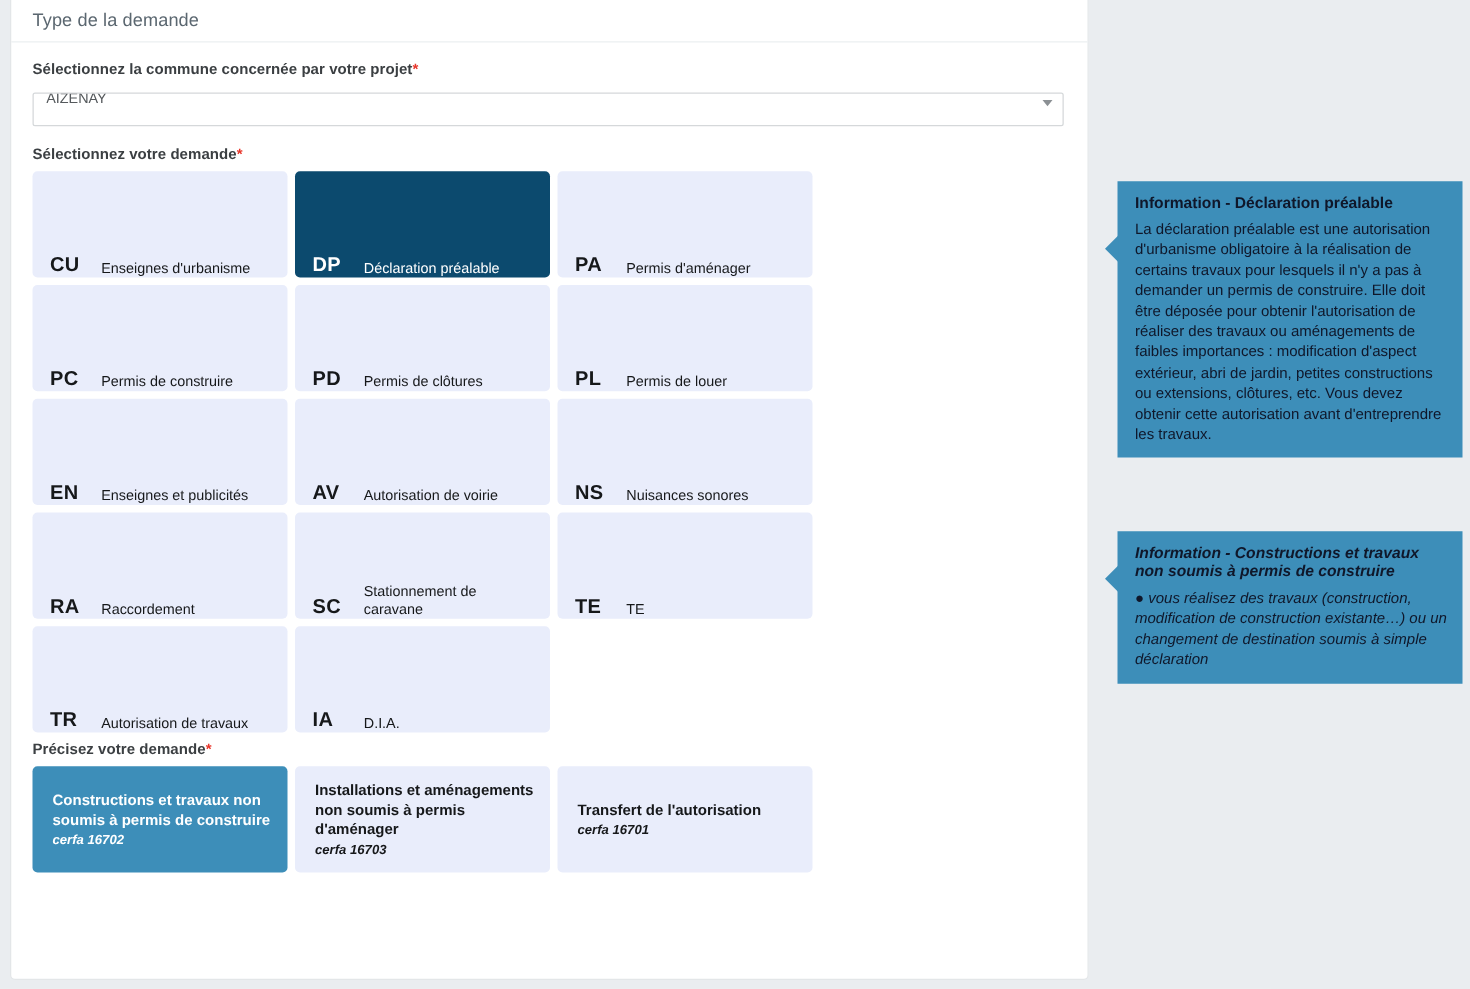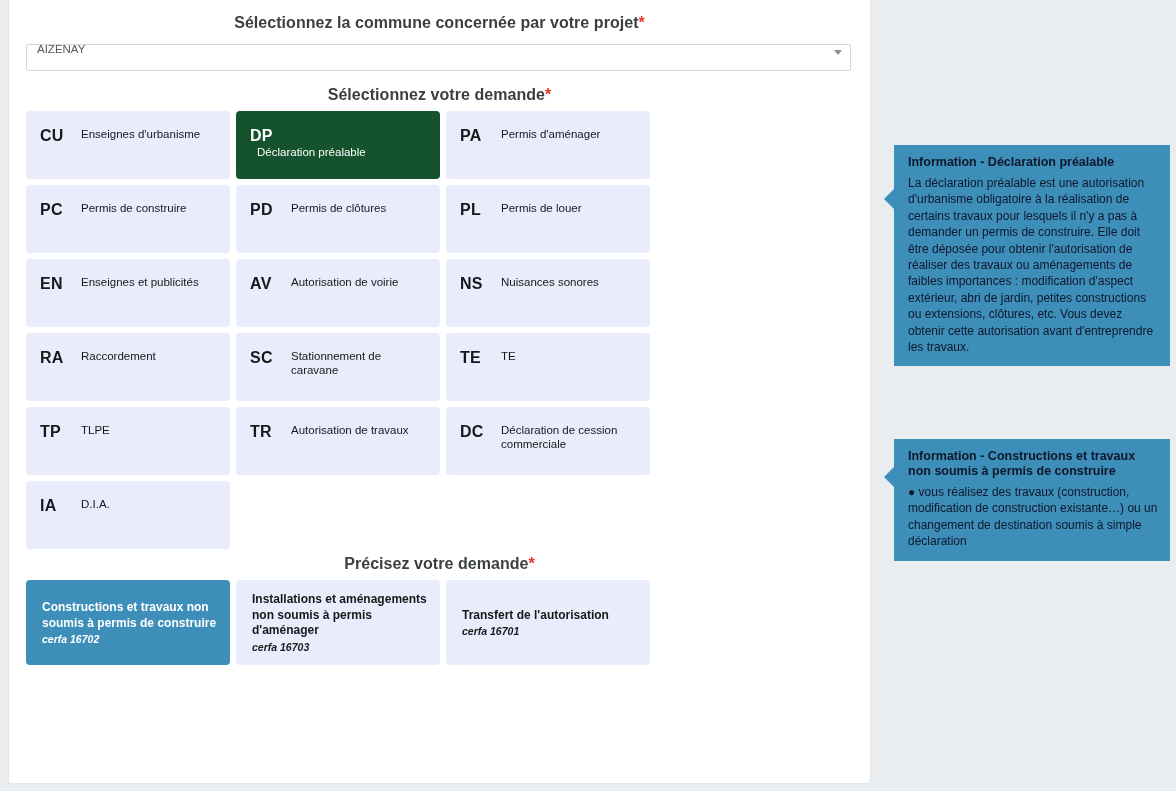--- a/index.html
+++ b/index.html
@@ -35,26 +35,25 @@
   .panel-title {
     font-size: 14.5px;
     color: #5b6770;
     font-weight: 400;
     letter-spacing: .1px;
   }
   .panel-body { padding: 14px 17px 0 17px; }
 
   
   .field-label {
-    font-size: 16px;
+    font-size: 12px;
     font-weight: bold;
     color: #3b3f42;
     margin: 0 0 7px 0;
     letter-spacing: .05px;
-    text-align: center;
   }
   .req { color: #e8352a; font-weight: bold; }
 
   
   .select-wrap {
     position: relative;
     width: 825px; height: 27px;
     margin-bottom: 20px;
   }
   .select-box {
@@ -83,30 +82,30 @@
   
   .grid {
     display: flex;
     flex-wrap: wrap;
     gap: 6px 6px;
     width: 828px;
     margin-bottom: 6px;
   }
   .dcard {
     width: 204px;
-    height: 68px;
+    height: 85px;
     background: #e9edfb;
     border-radius: 4px;
     display: flex;
-    align-items: flex-start;
-    padding: 16px 10px 0 14px;
+    align-items: flex-end;
+    padding: 4px 10px 0 14px;
     cursor: pointer;
     user-select: none;
   }
-  .dcard.selected { background: #14532d; flex-direction: column; }
+  .dcard.selected { background: #0c4a6e; }
   .dcard .code {
     font-size: 16px;
     font-weight: bold;
     color: #16181a;
     min-width: 34px;
     flex-shrink: 0;
     letter-spacing: .3px;
   }
   .dcard.selected .code { color: #ffffff; }
   .dcard .cname {
@@ -167,40 +166,43 @@
     position: absolute;
     left: -10px;
     top: 42px;
     width: 0; height: 0;
     border-top: 11px solid transparent;
     border-bottom: 11px solid transparent;
     border-right: 11px solid #3d8eb9;
   }
   #info-dp { left: 894px; top: 145px; }
   #info-dp::before { top: 43px; }
-  #info-ct { left: 894px; top: 439px; }
+  #info-ct { left: 894px; top: 425px; font-style: italic; }
   #info-ct::before { top: 27px; }
   .info-title {
     font-size: 12.5px;
     font-weight: bold;
     line-height: 15px;
     margin-bottom: 5px;
   }
   .info-body {
     font-size: 12px;
     line-height: 16.4px;
   }
 </style>
 </head>
 <body>
 
 <div class="page">
 
   <div class="panel">
 
+    <div class="panel-header">
+      <div class="panel-title">Type de la demande</div>
+    </div>
 
     <div class="panel-body">
 
       <div class="field-label">
         <span>Sélectionnez la commune concernée par votre projet</span><span class="req">*</span>
       </div>
 
       <div class="select-wrap">
         <input class="select-box" type="text" readonly="" value="AIZENAY" style="">
         <span class="select-caret"></span>
@@ -253,30 +255,22 @@
           </div>
           <div class="dcard">
             <span class="code">SC</span>
             <span class="cname">Stationnement de caravane</span>
           </div>
           <div class="dcard">
             <span class="code">TE</span>
             <span class="cname">TE</span>
           </div>
           <div class="dcard">
-            <span class="code">TP</span>
-            <span class="cname">TLPE</span>
-          </div>
-          <div class="dcard">
             <span class="code">TR</span>
             <span class="cname">Autorisation de travaux</span>
-          </div>
-          <div class="dcard">
-            <span class="code">DC</span>
-            <span class="cname">Déclaration de cession commerciale</span>
           </div>
           <div class="dcard">
             <span class="code">IA</span>
             <span class="cname">D.I.A.</span>
           </div>
         </div>
 
       <div class="field-label" style="">
         <span>Précisez votre demande</span><span class="req">*</span>
       </div>

